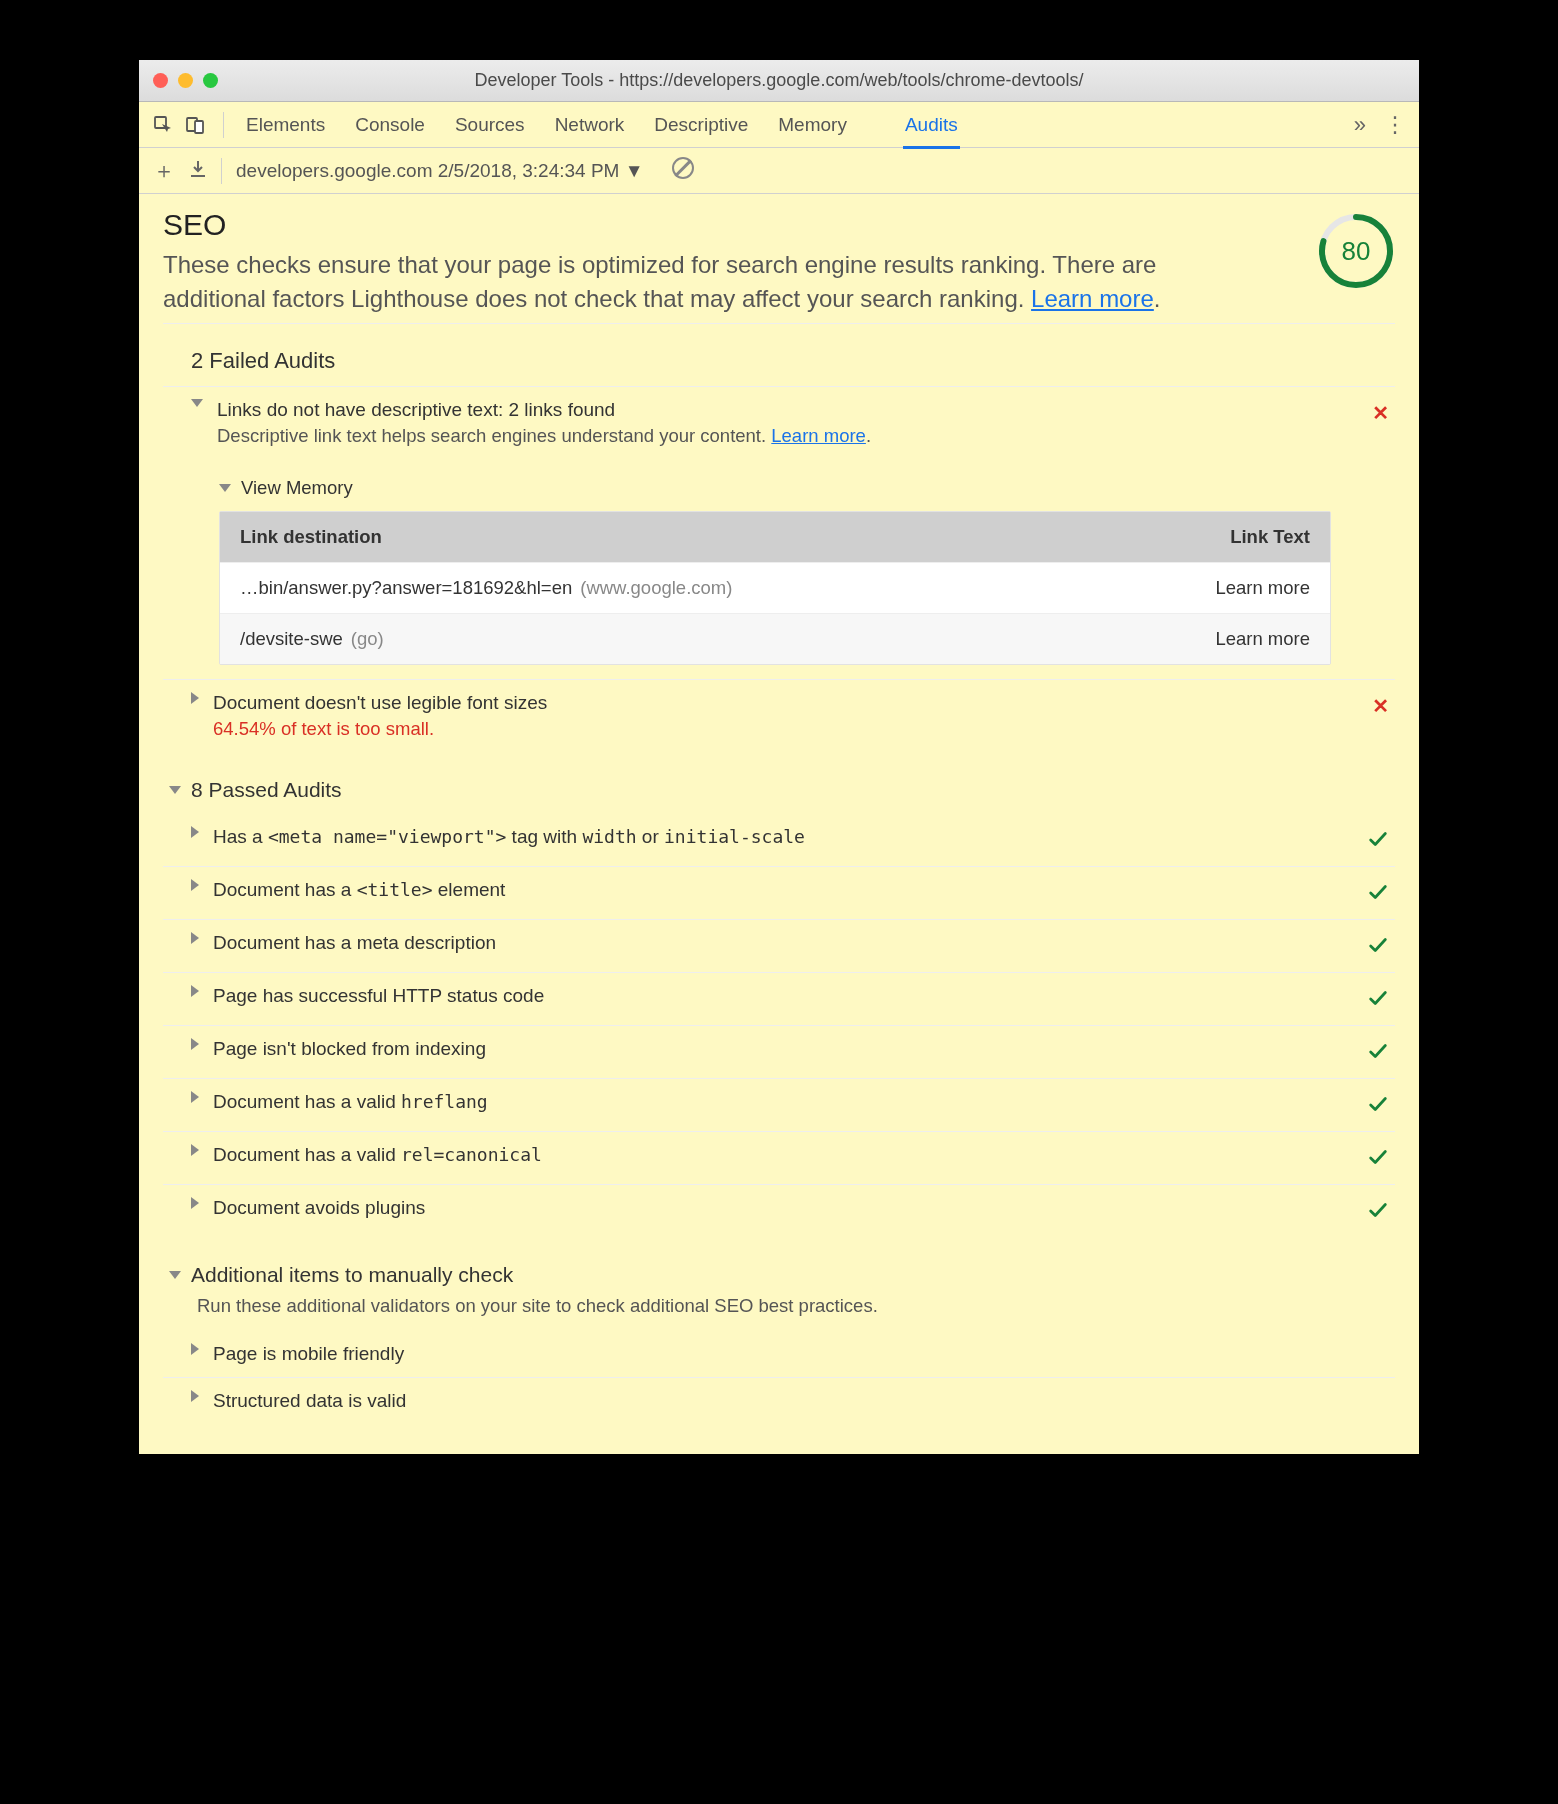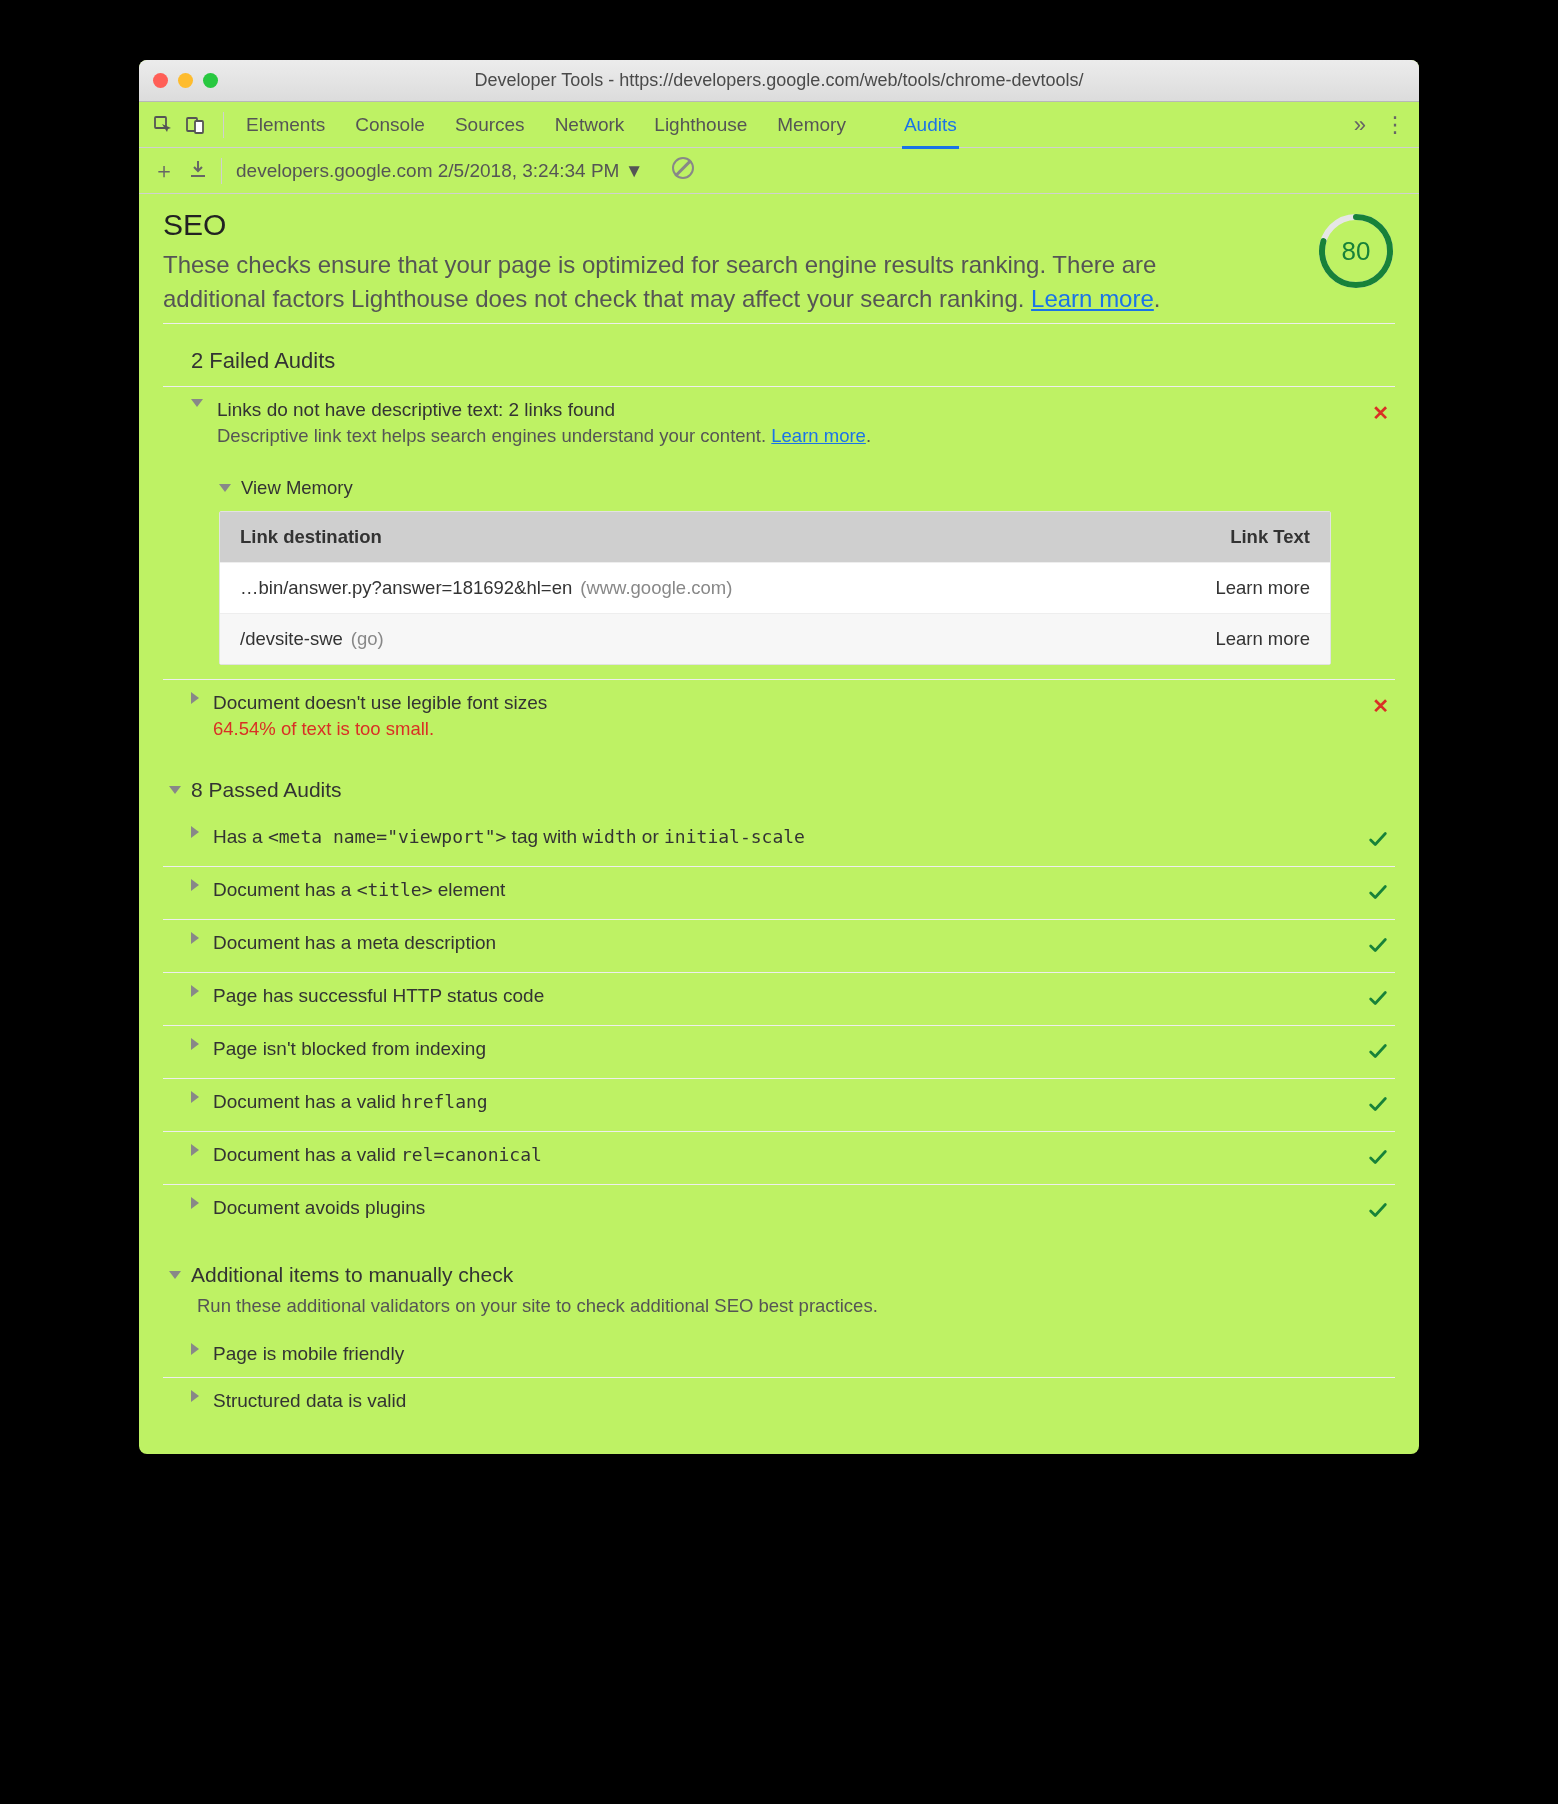--- a/index.html
+++ b/index.html
@@ -1,17 +1,17 @@
 <!DOCTYPE html>
 <html><head>
 <meta charset="utf-8">
 <style>
 * { box-sizing: border-box; margin: 0; padding: 0; }
 body { background: #000; font-family: -apple-system, BlinkMacSystemFont, "Segoe UI", Helvetica, Arial, sans-serif; display: flex; align-items: flex-start; justify-content: center; min-height: 100vh; padding: 60px 0; }
-.window { width: 1280px; background: #bef264; border-radius: 8px; box-shadow: 0 20px 60px rgba(0,0,0,0.5); overflow: hidden; }
+.window { width: 1280px; background: #fef9c3; border-radius: 0; box-shadow: 0 20px 60px rgba(0,0,0,0.5); overflow: hidden; }
 .titlebar { height: 42px; background: linear-gradient(#ececec, #dcdcdc); border-bottom: 1px solid #b8b8b8; display: flex; align-items: center; padding: 0 14px; position: relative; }
 .traffic { display: flex; gap: 10px; }
 .tl { width: 15px; height: 15px; border-radius: 50%; }
 .tl.red { background: #ff5f57; } .tl.yellow { background: #febc2e; } .tl.green { background: #28c840; }
 .titlebar-title { position: absolute; left: 0; right: 0; text-align: center; font-size: 18px; color: #4a4a4a; pointer-events: none; }
 .toolbar { height: 46px; border-bottom: 1px solid #d0d0d0; display: flex; align-items: center; padding: 0 12px; gap: 8px; }
 .tool-icon { width: 24px; height: 24px; display: flex; align-items: center; justify-content: center; color: #555; }
 .tool-divider { width: 1px; height: 26px; background: #d0d0d0; margin: 0 8px; }
 .tabs { display: flex; gap: 26px; margin-left: 4px; font-size: 19px; color: #555; }
 .tab { padding: 10px 2px; cursor: pointer; }
@@ -83,21 +83,21 @@
           <rect x="2" y="3" width="10" height="13" rx="1"></rect>
           <rect x="10" y="6" width="8" height="12" rx="1" fill="#fff"></rect>
         </svg>
     </div>
     <div class="tool-divider"></div>
     <div class="tabs">
       <div class="tab">Elements</div>
       <div class="tab">Console</div>
       <div class="tab">Sources</div>
       <div class="tab">Network</div>
-      <div class="tab">Lighthouse</div>
+      <div class="tab">Descriptive</div>
       <div class="tab">Memory</div>
       <div class="tab active">Audits</div>
     </div>
     <div class="toolbar-right">
       <span class="chev">»</span>
       <span class="dots">⋮</span>
     </div>
   </div>
 
   <div class="subbar">

